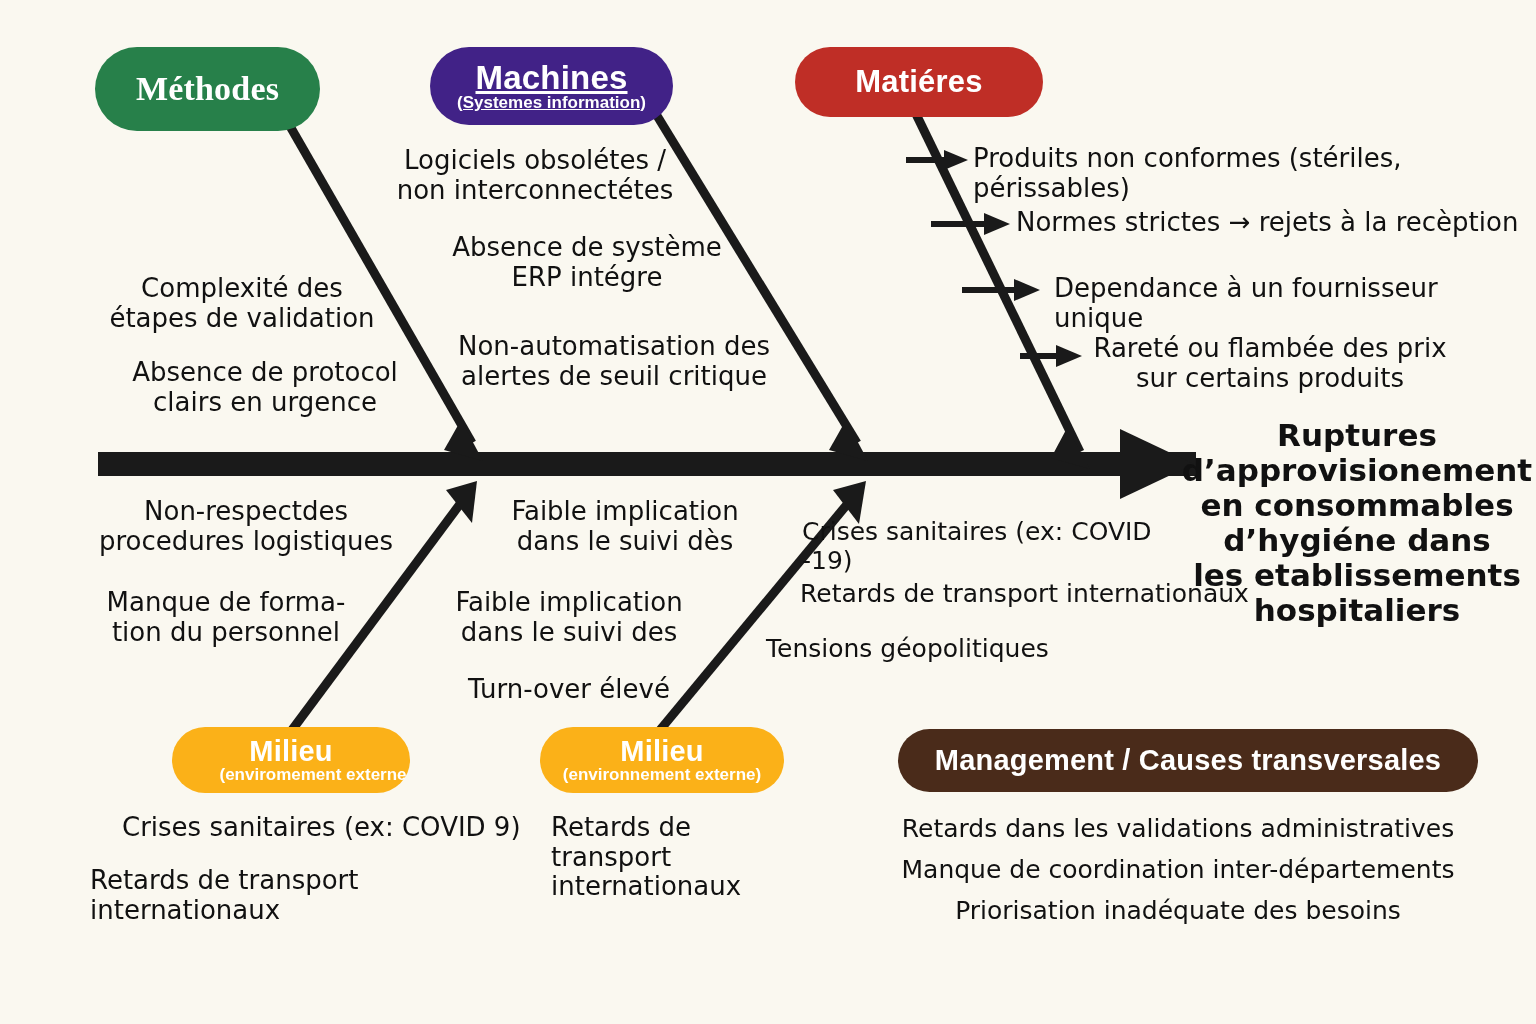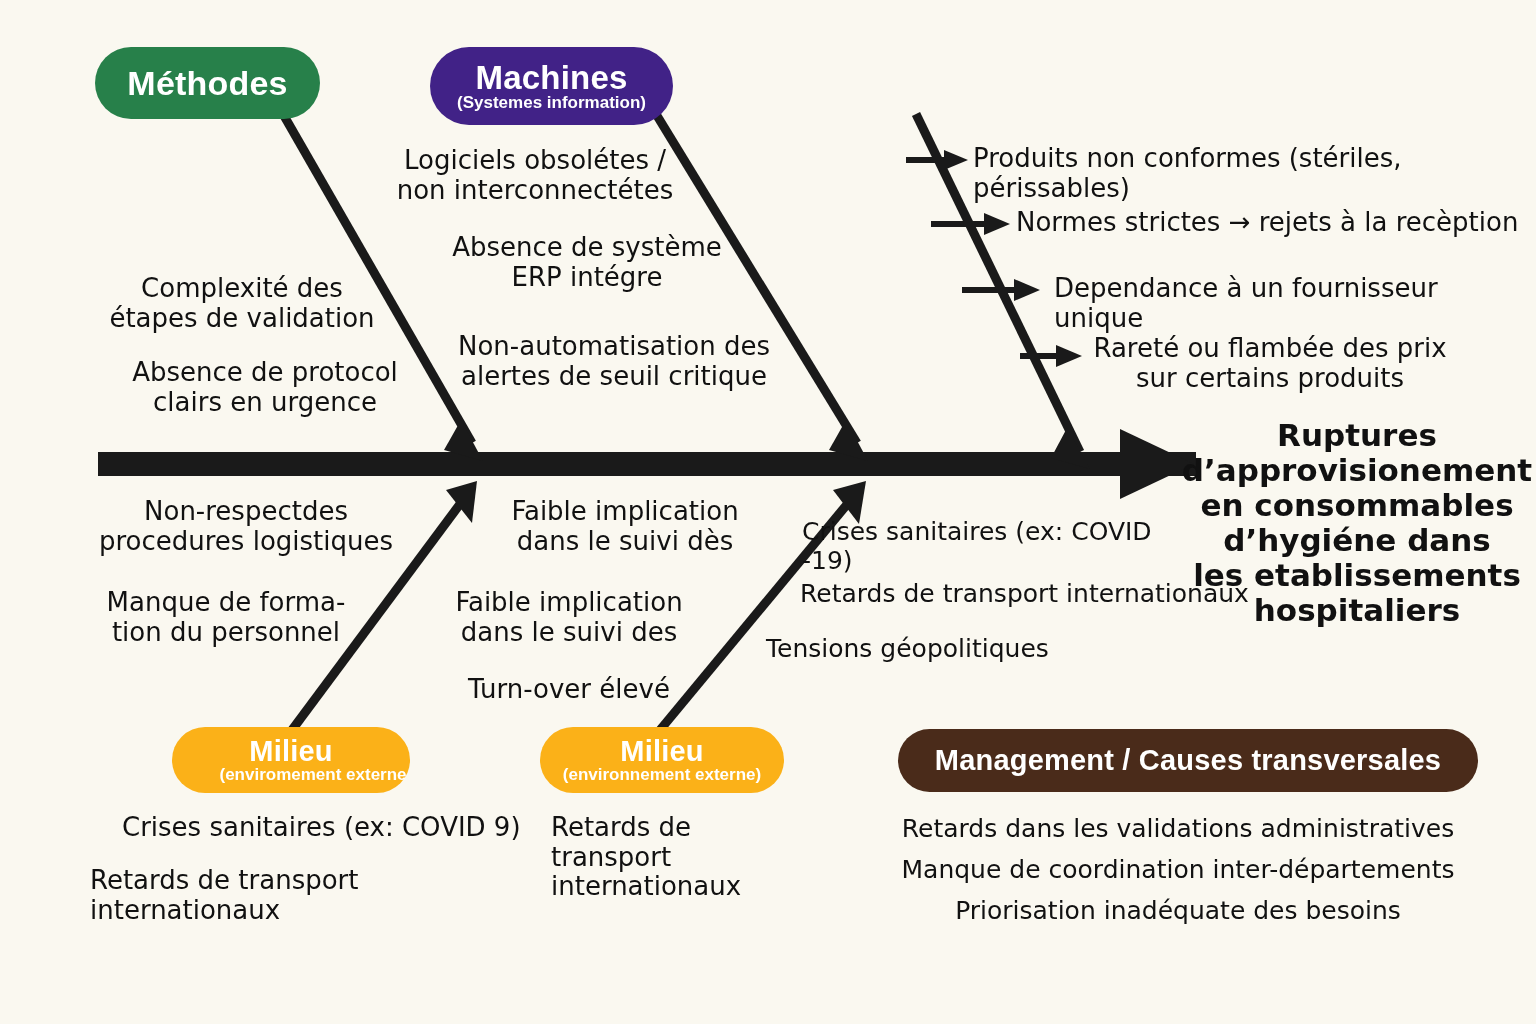--- a/index.html
+++ b/index.html
@@ -107,29 +107,32 @@
     <g>
       <line x1="962" y1="290" x2="1018" y2="290" stroke="#1a1a1a" stroke-width="6"></line>
       <polygon points="1014,279 1040,290 1014,301" fill="#1a1a1a"></polygon>
     </g>
     <g>
       <line x1="1020" y1="356" x2="1060" y2="356" stroke="#1a1a1a" stroke-width="6"></line>
       <polygon points="1056,345 1082,356 1056,367" fill="#1a1a1a"></polygon>
     </g>
   </svg>
 
-  <div class="pill" style="left:95px;top:47px;width:225px;height:72px;background:#27804a;">
+  <div class="pill" style="left:95px;top:47px;width:225px;height:84px;background:#27804a;font-family:Liberation Serif, serif;">
     <span class="t1" style="font-size:34px;">Méthodes</span>
   </div>
 
-  <div class="pill" style="left:430px;top:47px;width:243px;height:78px;background:#412287;">
+  <div class="pill" style="left:430px;top:47px;width:243px;height:78px;background:#412287;text-decoration:underline;">
     <span class="t1" style="font-size:33px;">Machines</span>
     <span class="t2" style="font-size:17px;">(Systemes information)</span>
   </div>
 
+  <div class="pill" style="left:795px;top:47px;width:248px;height:70px;background:#bf2e26;">
+    <span class="t1" style="font-size:31px;">Matiéres</span>
+  </div>
 
   <div class="pill" style="left:172px;top:727px;width:238px;height:66px;background:#fbb118;">
     <span class="t1" style="font-size:29px;">Milieu</span>
     <span class="t2" style="font-size:17px;padding-left:44px;">(enviromement externe</span>
   </div>
 
   <div class="pill" style="left:540px;top:727px;width:244px;height:66px;background:#fbb118;">
     <span class="t1" style="font-size:29px;">Milieu</span>
     <span class="t2" style="font-size:17px;">(environnement externe)</span>
   </div>

